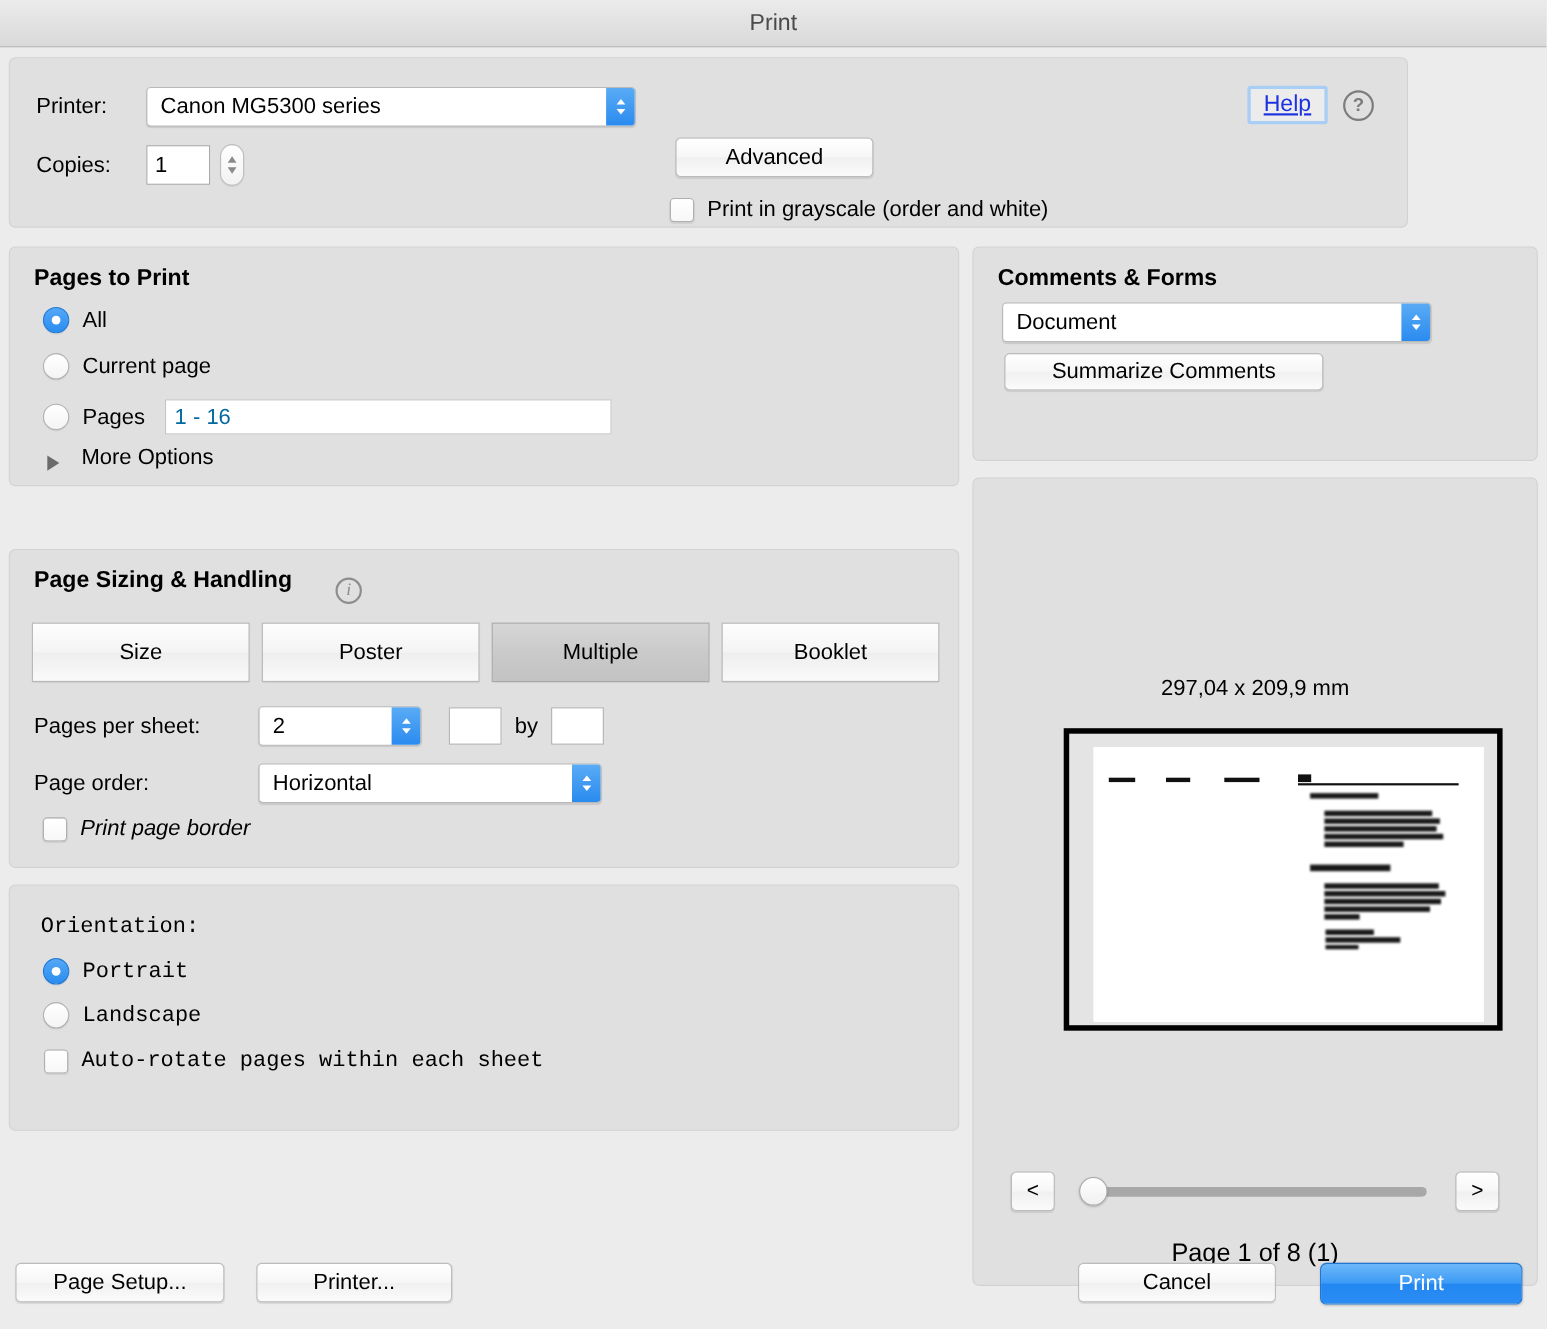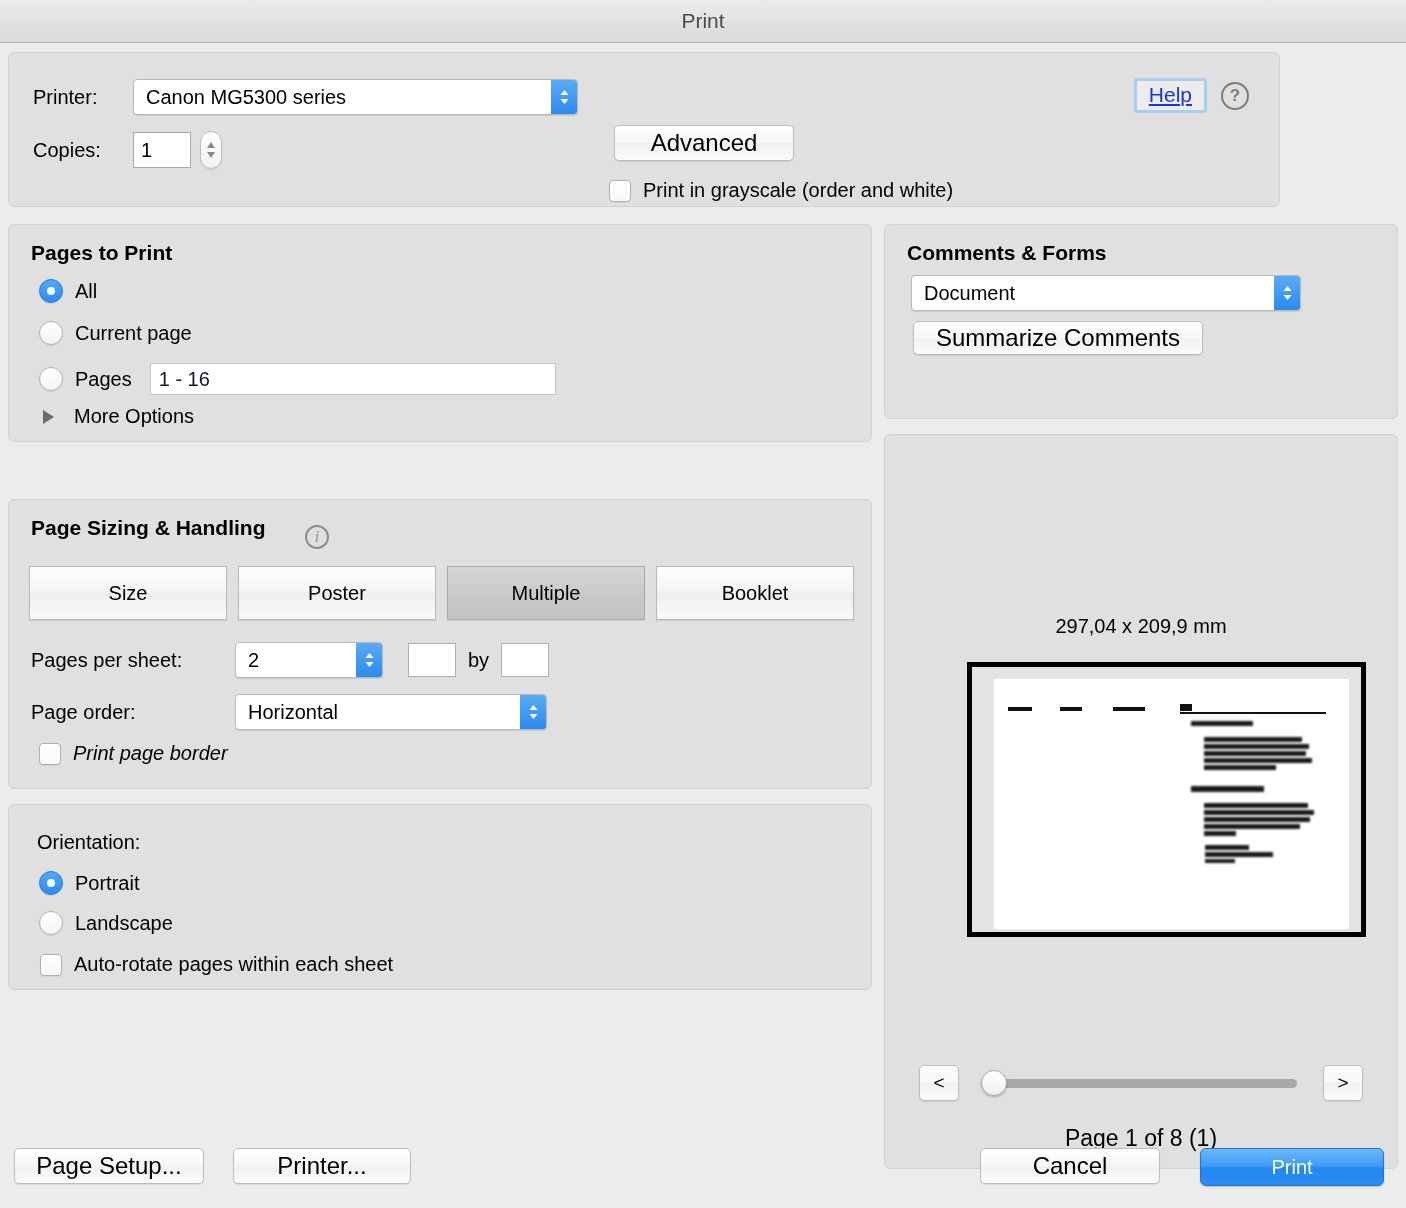--- a/index.html
+++ b/index.html
@@ -84,21 +84,21 @@
   #printer-select { width: 445px; margin-left: 0; }
   #advanced-btn {
     position: absolute; left: 605px; top: 72px;
     width: 180px; height: 36px;
   }
 
   .btn {
     background: linear-gradient(to bottom, #ffffff 0%, #f6f6f6 50%, #f0f0f0 51%, #fbfbfb 100%);
     border: 1px solid #bcbcbc;
     border-radius: 5px;
-    font-size: 24px;
+    font-size: 20px;
     color: #000;
     display: flex; align-items: center; justify-content: center;
     box-shadow: 0 1px 1px rgba(0,0,0,0.09);
     cursor: default;
     font-family: "Liberation Sans", sans-serif;
   }
 
   
   #copies-field {
     width: 58px; height: 36px;
@@ -185,27 +185,27 @@
   .radio-label { margin-left: 12px; font-size: 20px; }
 
   #opt-all { position: absolute; left: 30px; top: 54px; }
   #opt-current { position: absolute; left: 30px; top: 96px; }
   #opt-pages { position: absolute; left: 30px; top: 138px; }
   #pages-input {
     margin-left: 18px;
     width: 406px; height: 32px;
     background: #fff;
     border: 1px solid #c4c4c4;
-    font-size: 20px; color: #0f172a;
+    font-size: 20px; color: #0369a1;
     display: flex; align-items: center;
     padding-left: 8px;
   }
   #more-options {
     position: absolute; left: 34px; top: 180px;
-    display: flex; align-items: center;
+    display: flex; align-items: flex-end;
   }
   .tri-right {
     width: 0; height: 0;
     border-left: 11px solid #6b6b6b;
     border-top: 7px solid transparent;
     border-bottom: 7px solid transparent;
   }
   #more-options-label { margin-left: 20px; font-size: 20px; }
 
   
@@ -254,21 +254,21 @@
     display: flex; align-items: center;
   }
   #order-row .row-label { width: 204px; }
   #order-select { width: 312px; }
   #border-row {
     position: absolute; left: 30px; top: 242px;
     display: flex; align-items: center; font-style: italic;
   }
 
   
-  #orient-panel { left: 8px; top: 760px; width: 864px; height: 186px; }
+  #orient-panel { left: 8px; top: 760px; width: 864px; height: 224px; font-family: Liberation Mono, monospace; }
   #orient-title { position: absolute; left: 28px; top: 26px; font-size: 20px; }
   #opt-portrait { position: absolute; left: 30px; top: 66px; }
   #opt-landscape { position: absolute; left: 30px; top: 106px; }
   #autorotate-row {
     position: absolute; left: 31px; top: 148px;
     display: flex; align-items: center;
   }
 
   
   #comments-panel { left: 884px; top: 180px; width: 514px; height: 195px; }

